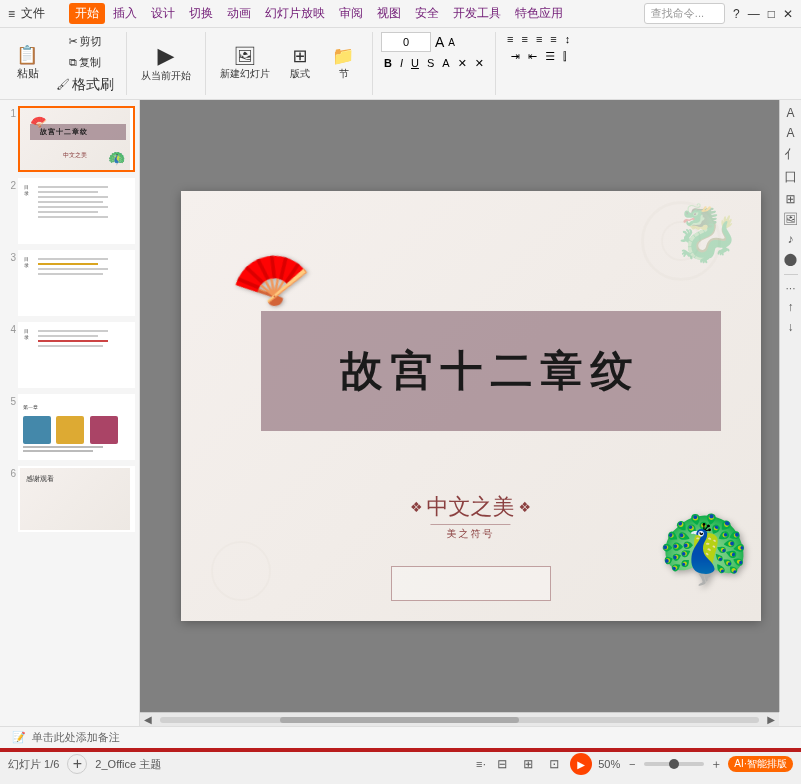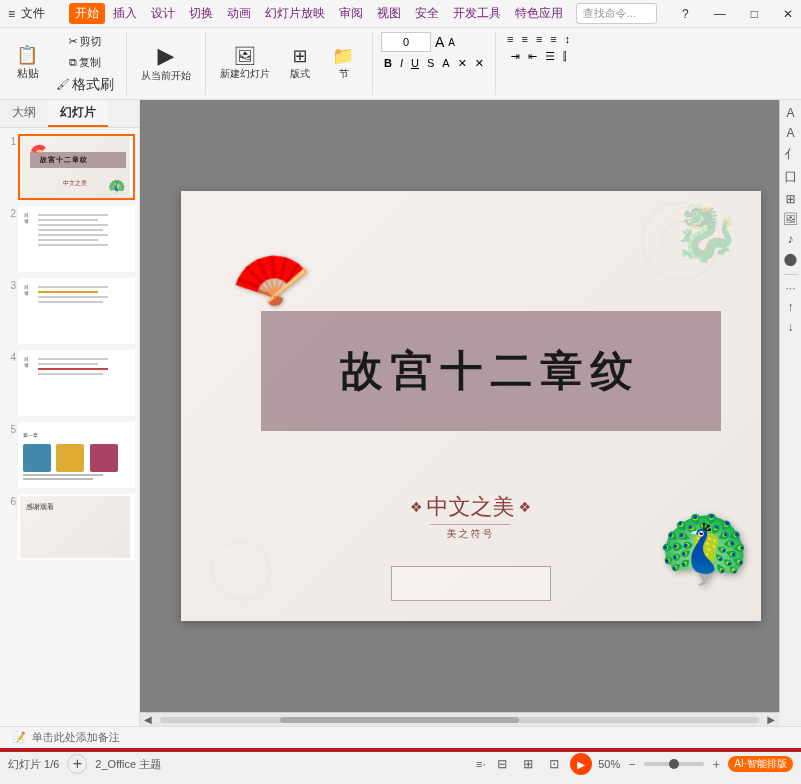--- a/index.html
+++ b/index.html
@@ -4,21 +4,21 @@
   <style>
     * { box-sizing: border-box; margin: 0; padding: 0; }
     body { font-family: 'Microsoft YaHei', SimSun, sans-serif; background: #f0f0f0; width: 801px; height: 784px; overflow: hidden; font-size: 12px; }
 
     
     .title-bar { height: 28px; background: #f5f5f5; display: flex; align-items: center; padding: 0 8px; border-bottom: 1px solid #ddd; }
     .title-bar-left { display: flex; align-items: center; gap: 6px; font-size: 12px; color: #333; }
     .title-bar-menu { display: flex; gap: 2px; font-size: 12px; margin-left: 24px; }
     .title-bar-menu span { padding: 2px 6px; cursor: pointer; color: #701a75; }
     .menu-kaishi { background: #ff6600; color: white !important; border-radius: 3px; padding: 2px 6px !important; }
-    .title-bar-right { margin-left: auto; display: flex; align-items: center; gap: 25px; font-size: 12px; color: #333; }
+    .title-bar-right { margin-left: auto; display: flex; align-items: center; gap: 8px; font-size: 12px; color: #333; }
 
     
     .toolbar { height: 72px; background: #f5f5f5; border-bottom: 1px solid #ddd; display: flex; align-items: center; padding: 4px 8px; gap: 4px; }
     .toolbar-group { display: flex; align-items: center; gap: 4px; border-right: 1px solid #ddd; padding-right: 8px; margin-right: 4px; height: 100%; }
     .toolbar-group:last-child { border-right: none; }
     .toolbar-btn { display: flex; flex-direction: column; align-items: center; justify-content: center; padding: 4px 6px; cursor: pointer; border-radius: 3px; font-size: 11px; color: #333; gap: 2px; min-width: 40px; }
     .toolbar-btn .icon { font-size: 18px; line-height: 1; }
     .format-row { display: flex; gap: 2px; }
     .format-btn { padding: 1px 3px; font-size: 11px; cursor: pointer; border-radius: 2px; }
     .font-size-box { width: 50px; height: 20px; border: 1px solid #ccc; text-align: center; font-size: 11px; }
@@ -172,24 +172,20 @@
       <span class="format-btn">⇤</span>
       <span class="format-btn">☰</span>
       <span class="format-btn">⫿</span>
     </div>
   </div>
 </div>
 
 <div class="main-area">
 
   <div class="slide-panel">
-    <div class="panel-tabs">
-      <div class="panel-tab">大纲</div>
-      <div class="panel-tab active">幻灯片</div>
-    </div>
     <div class="slide-list">
 
       <div class="slide-item">
         <span class="slide-num">1</span>
         <div class="slide-thumb active">
           <div class="slide-thumb-canvas" style="background:linear-gradient(135deg,#f5f0ed,#ede8e3);position:relative;overflow:hidden;">
             <div style="position:absolute;top:16px;left:10px;right:4px;height:16px;background:rgba(150,120,130,0.7);display:flex;align-items:center;padding-left:10px;">
               <span style="font-size:7px;font-weight:bold;color:#1a1a1a;letter-spacing:1px;">故宫十二章纹</span>
             </div>
             <div style="position:absolute;bottom:10px;left:50%;transform:translateX(-50%);font-size:6px;color:#8b4040;white-space:nowrap;">中文之美</div>

